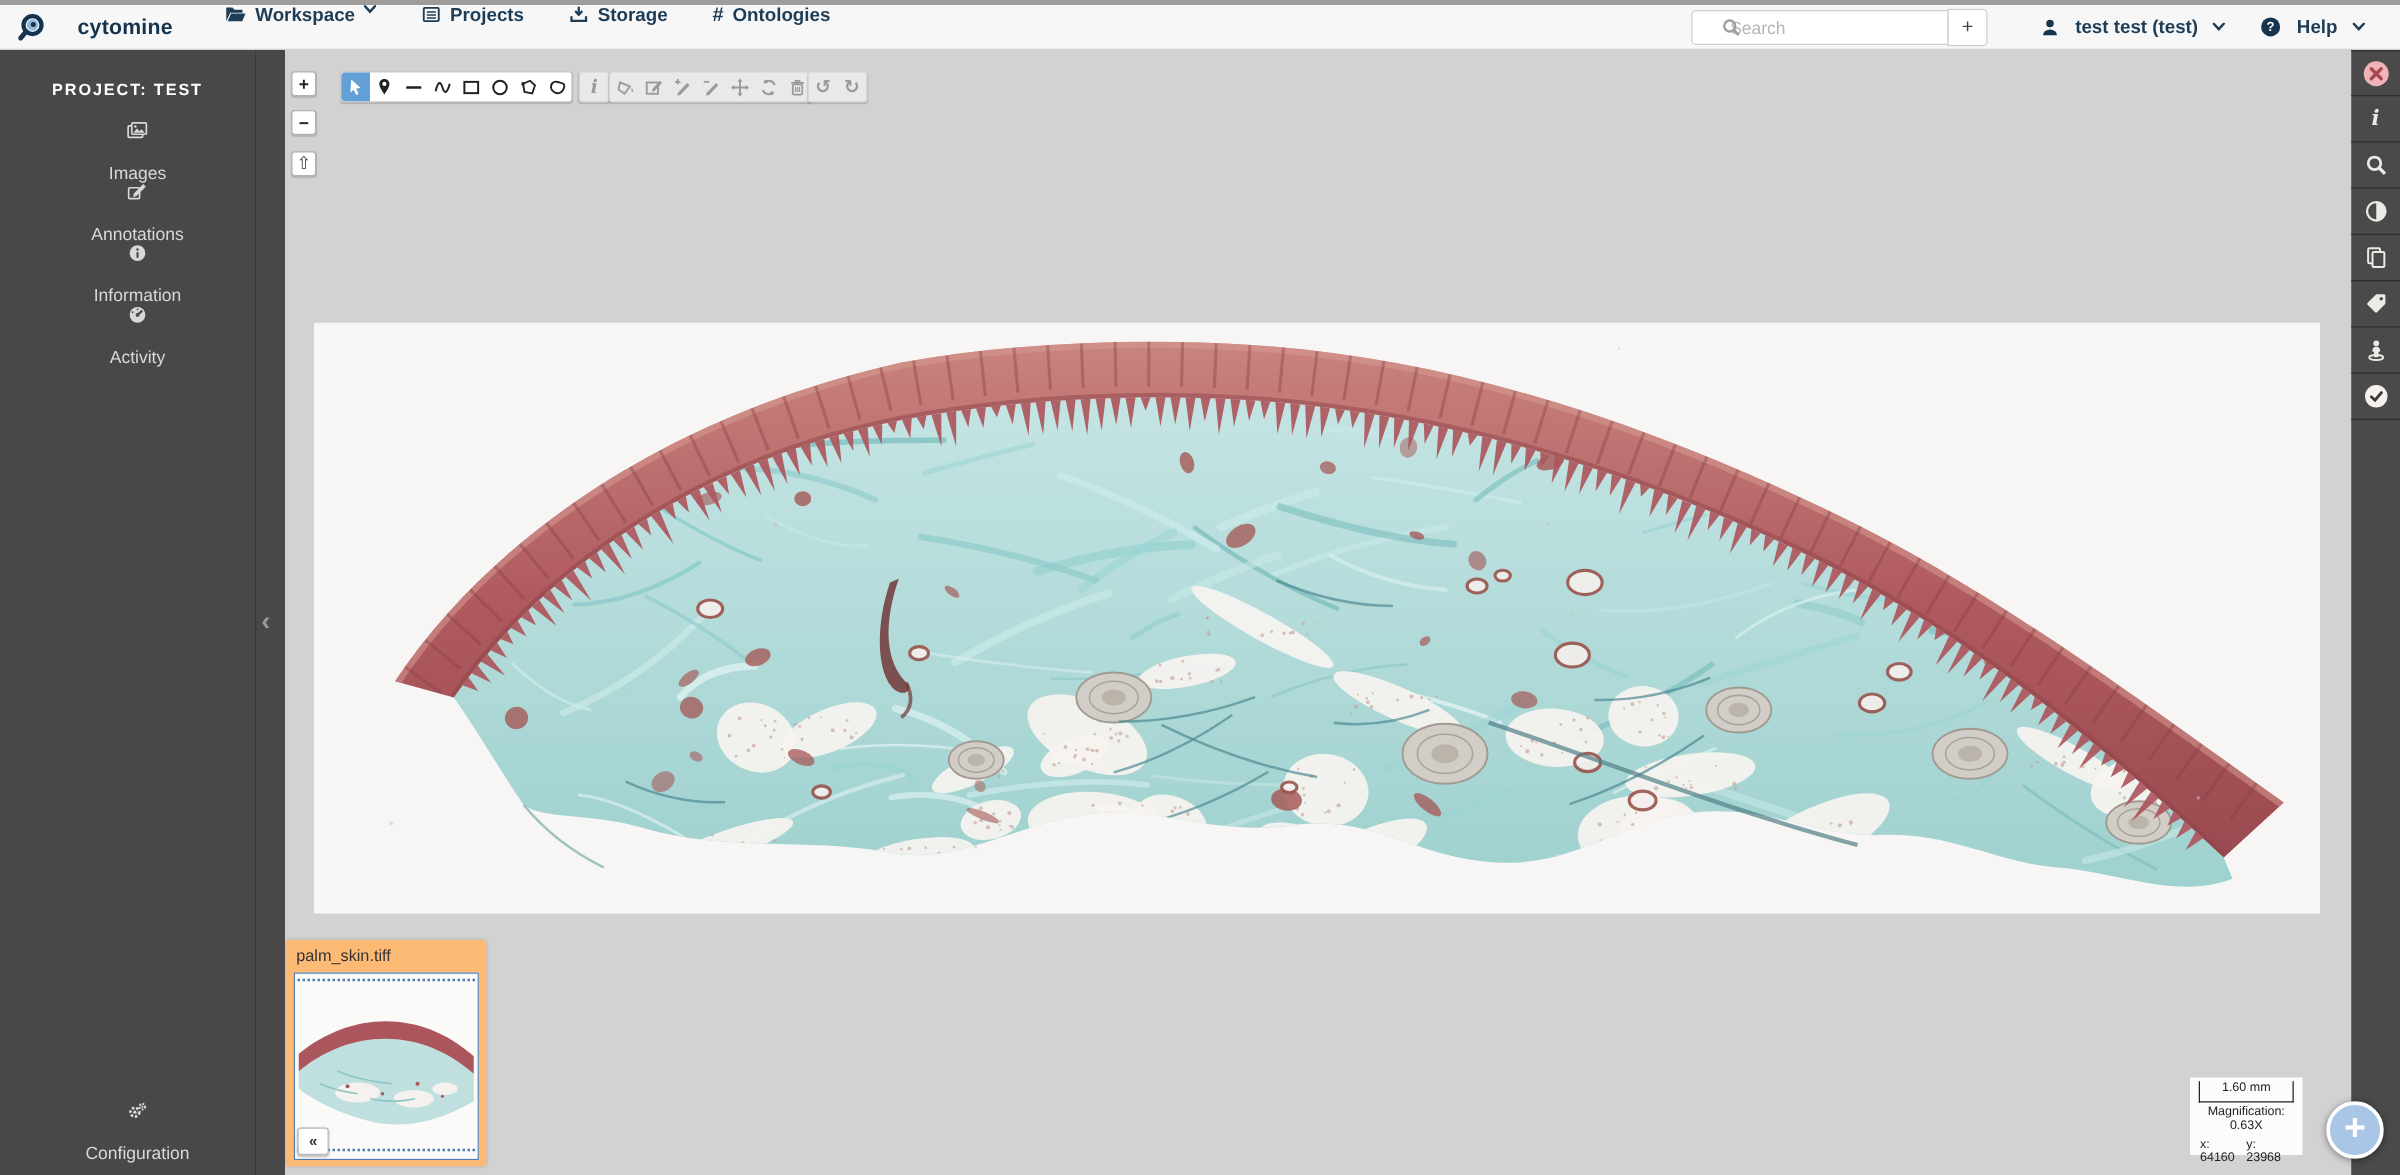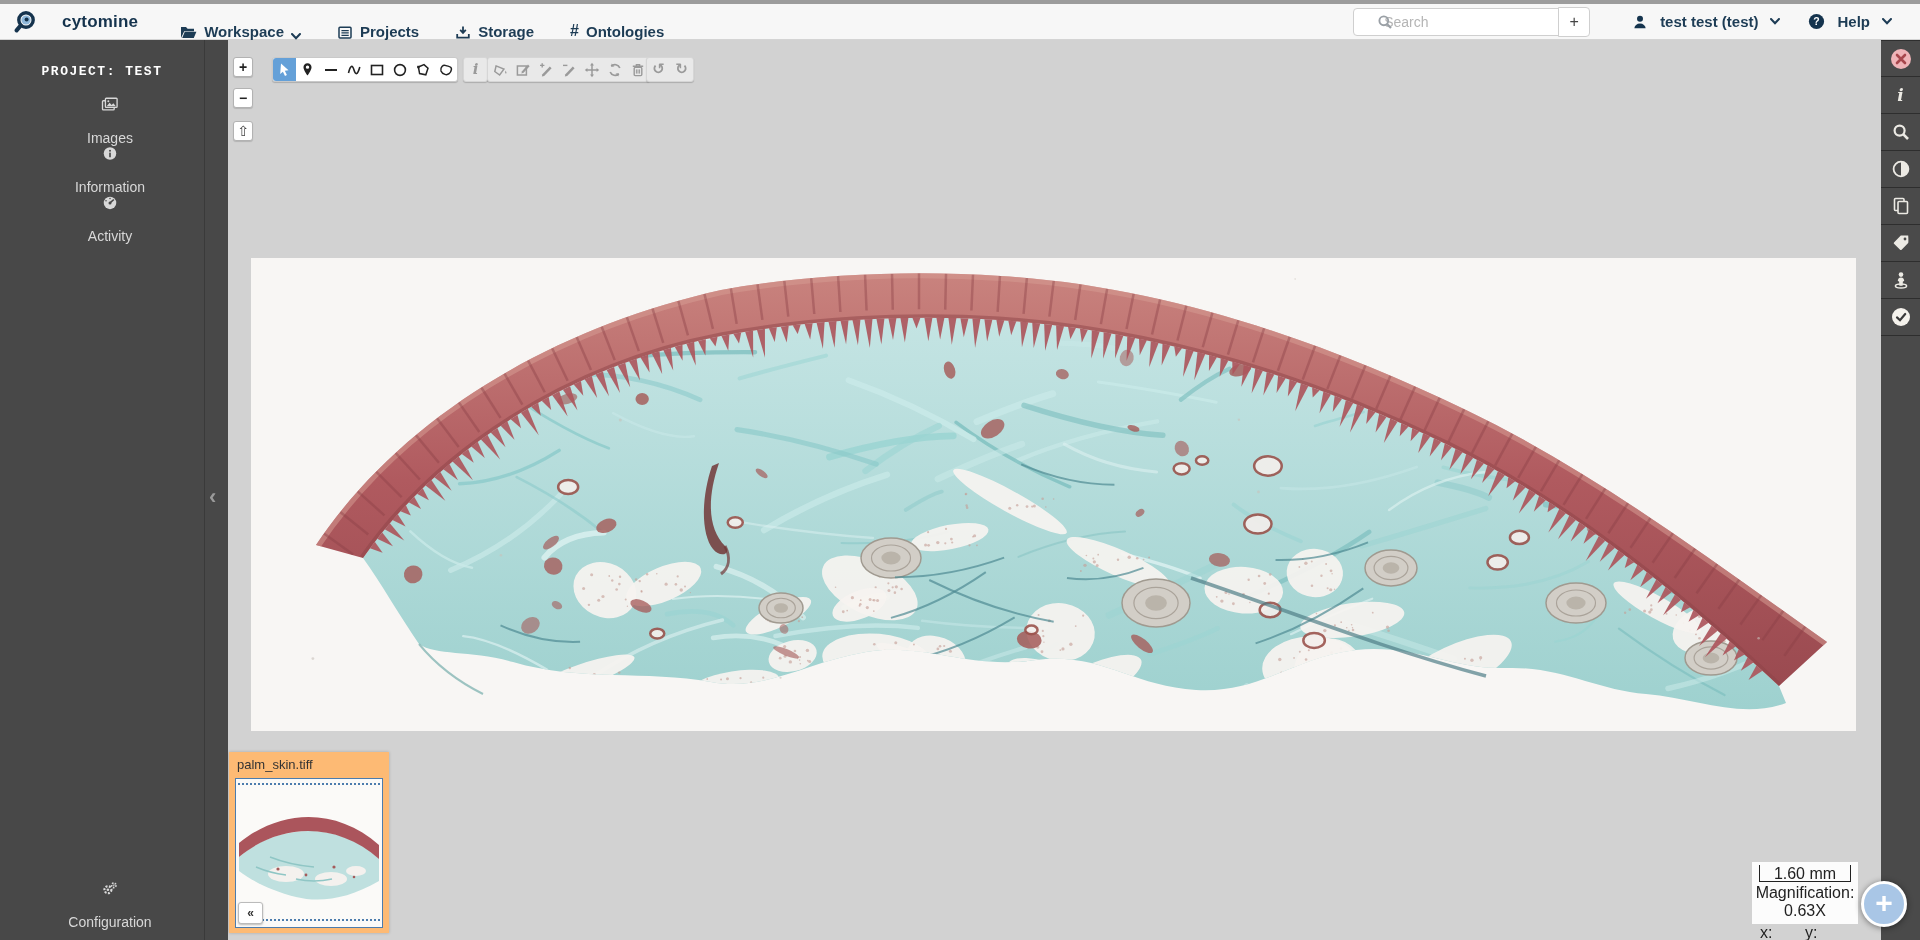--- a/index.html
+++ b/index.html
@@ -7,41 +7,41 @@
               font-family:"Liberation Sans", sans-serif; }
   .abs { position:absolute; }
 
   
   #top-strip { left:0; top:0; width:1920px; height:4px; background:#9c9c9c; }
   #navbar { left:0; top:4px; width:1920px; height:36px; background:#f7f7f7;
             border-bottom:1px solid #d4d4d4; display:flex; align-items:center; z-index:20; }
   .nav-left { display:flex; align-items:center; gap:4px; padding-left:14px; }
   .brand { display:flex; align-items:center; gap:22px; margin-right:22px; cursor:pointer; }
   .brand-text { font-size:17px; font-weight:bold; color:#15334d; letter-spacing:.2px; }
-  .nav-item { display:flex; align-items:flex-end; gap:7px; padding:0 16px; height:36px;
+  .nav-item { display:flex; align-items:flex-start; gap:7px; padding:0 16px; height:36px;
               color:#1d3c55; font-size:15px; font-weight:bold; cursor:pointer; }
   .nav-item svg { flex:none; }
   .nav-right { margin-left:auto; display:flex; align-items:center; padding-right:14px; }
   .search-wrap { display:flex; align-items:center; margin-right:28px; }
   #search-input { width:206px; height:28px; border:1px solid #cfcfcf; border-radius:4px 0 0 4px;
                   background:#fff; padding:0 8px 0 30px; font-size:14px; color:#333; outline:none;
                   font-family:"Liberation Sans",sans-serif; }
   #search-input::placeholder { color:#b5b5b5; }
   .search-icon-in { position:relative; left:24px; width:0; height:16px; z-index:2; }
   #search-add-btn { height:30px; width:32px; margin-left:-1px; background:#fff;
                     border:1px solid #cfcfcf; border-radius:0 4px 4px 0; font-size:16px;
                     color:#444; cursor:pointer; }
   .nav-user, .nav-help { display:flex; align-items:center; gap:12px; color:#1d3c55;
                           font-size:15px; font-weight:bold; padding:0 14px; cursor:pointer; }
 
   
   #sidebar { left:0; top:40px; width:204px; height:900px; background:#484848; z-index:15;
              display:flex; flex-direction:column; }
   #project-label { color:#fff; font-size:13px; font-weight:bold; letter-spacing:1.5px;
-                   text-align:center; padding:24px 0 18px 0;font-family:Liberation Mono, monospace; }
+                   text-align:center; padding:24px 0 18px 0; }
   .side-item { display:flex; align-items:center; gap:18px; height:49px; padding-left:16px;
                color:#d8d8d8; font-size:14px; cursor:pointer;flex-direction:column; }
   .side-spacer { flex:1; }
   #collapse-strip { left:204px; top:40px; width:24px; height:900px; background:#484848;
                     border-left:1px solid #3a3a3a; z-index:15; cursor:pointer; }
   #collapse-chevron { position:absolute; left:4px; top:444px; color:#9a9a9a; font-size:22px;
                       font-weight:bold; }
 
   
   #viewer { left:228px; top:40px; width:1653px; height:900px; background:#d2d2d2; overflow:hidden; }
@@ -73,22 +73,22 @@
                     font-weight:bold; color:#333; cursor:pointer;
                     box-shadow:0 1px 2px rgba(0,0,0,.25); }
 
   
   #right-panel { left:1881px; top:40px; width:39px; height:900px; background:#4a4a4a; z-index:25; }
   .rp-cell { width:39px; height:37px; display:flex; align-items:center; justify-content:center;
              border-bottom:1px solid #2e2e2e; cursor:pointer; }
   .rp-cell:first-child { border-top:1px solid #2e2e2e; }
 
   
-  #scalebar { left:1752px; top:862px; width:106px; height:62px; background:rgba(255,255,255,.93);
-              z-index:24; font-size:16px; color:#222; padding-top:3px; }
+  #scalebar { left:1752px; top:862px; width:90px; height:62px; background:rgba(255,255,255,.93);
+              z-index:24; font-size:10px; color:#222; padding-top:3px; }
   #scale-rule { height:17px; margin:0 7px; border-left:1.5px solid #222; border-right:1.5px solid #222;
                 border-bottom:1.5px solid #222; text-align:center; }
   #scale-mag { text-align:center; padding-top:2px; }
   #scale-xy { display:flex; justify-content:center; padding:4px 8px 0 8px; }
 
   
   #fab { left:1861px; top:881px; width:46px; height:46px; border-radius:50%;
          background:#a9c6e6; border:3px solid #fff; color:#fff; font-size:30px; font-weight:bold;
          text-align:center; line-height:38px; z-index:30; cursor:pointer;
          box-shadow:0 1px 6px rgba(0,0,0,.45); }
@@ -174,20 +174,27 @@
 <aside id="sidebar" class="abs">
   <div id="project-label">PROJECT: TEST</div>
   <div class="side-item">
     <svg width="20" height="18" viewBox="0 0 20 18">
       <rect x="1" y="4.5" width="14" height="11" rx="1" fill="none" stroke="#d8d8d8" stroke-width="1.6"></rect>
       <rect x="4.5" y="1.5" width="14" height="11" rx="1" fill="#484848" stroke="#d8d8d8" stroke-width="1.6"></rect>
       <circle cx="8" cy="5" r="1.2" fill="#d8d8d8"></circle>
       <path d="M6 11 L9.5 7 L12 9.6 L14 7.6 L17 11 Z" fill="#d8d8d8"></path>
     </svg>
     <span>Images</span>
+  </div>
+  <div class="side-item">
+    <svg width="20" height="18" viewBox="0 0 20 18">
+      <rect x="1.5" y="5" width="10.5" height="10.5" rx="1" fill="none" stroke="#d8d8d8" stroke-width="1.6"></rect>
+      <path d="M6.5 10.5 L15.5 1.5 L18 4 L9 13 L5.8 13.8 Z" fill="#d8d8d8"></path>
+    </svg>
+    <span>Annotations</span>
   </div>
   <div class="side-item">
     <svg width="20" height="18" viewBox="0 0 20 18">
       <circle cx="10" cy="9" r="7.5" fill="#d8d8d8"></circle>
       <rect x="9" y="8" width="2" height="5.5" fill="#484848"></rect>
       <circle cx="10" cy="5.6" r="1.2" fill="#484848"></circle>
     </svg>
     <span>Information</span>
   </div>
   <div class="side-item">

